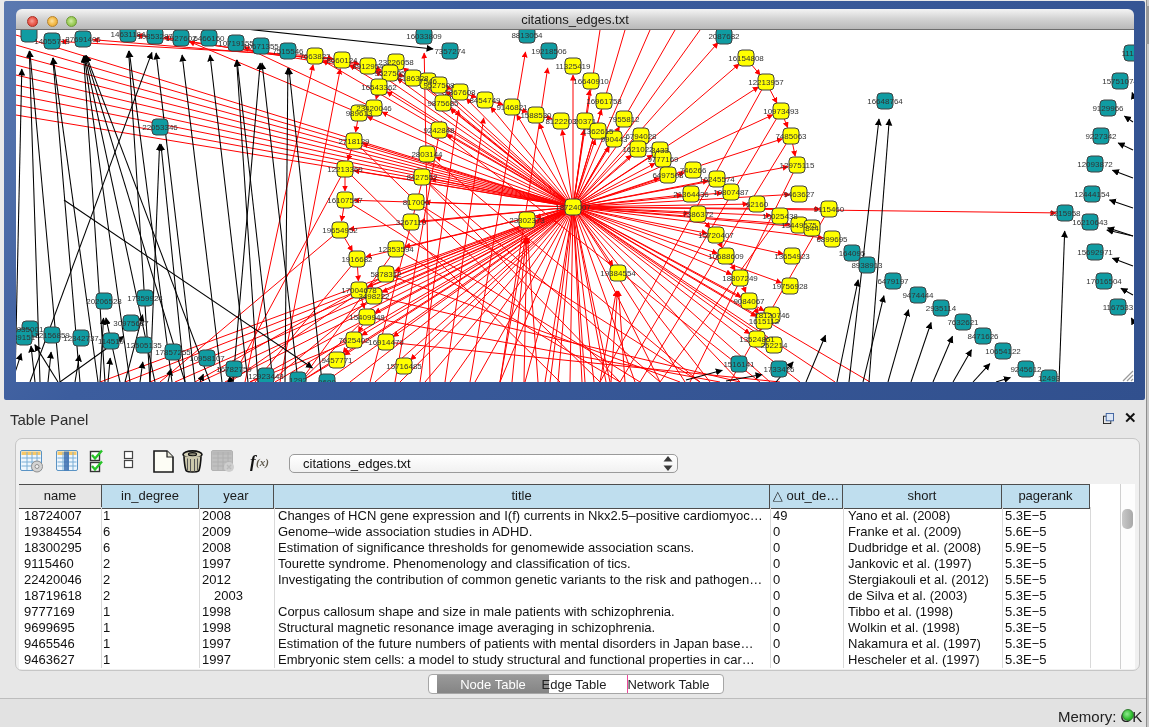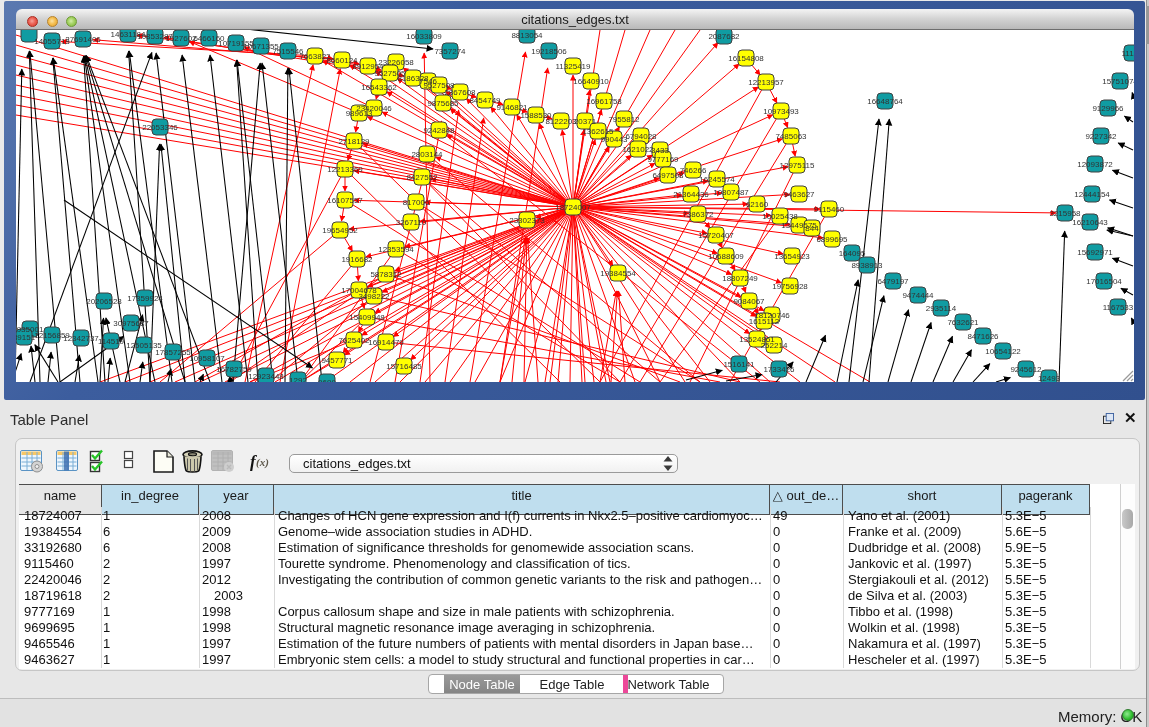--- a/index.html
+++ b/index.html
@@ -20,29 +20,29 @@
 #tptitle{left:10px;top:411px;font-size:15px;color:#2d2d2d}
 #dockic{left:1103px;top:413px;width:11px;height:11px}
 #closeic{left:1124px;top:409px;font-size:15px;font-weight:bold;color:#111}
 #panel{left:15px;top:438px;width:1125px;height:233px;background:#f0f0f0;border:1px solid #c6c6c6;border-radius:7px}
 
 
 #dropdown{left:289px;top:454px;width:389px;height:19px;background:linear-gradient(#ffffff,#f1f1f1);border:1px solid #9a9a9a;border-radius:5px;font-size:13px;color:#111;line-height:17px;padding-left:13px}
 
 
 #tablewrap{left:19px;top:484px;width:1116px;height:185px;background:#fff}
-.th{position:absolute;top:484px;height:31px;background:#bfdeee;border:1px solid #4d4d4d;border-left:none;font-size:13px;color:#1a1a1a;text-align:center;line-height:22px}
+.th{position:absolute;top:484px;height:25px;background:#bfdeee;border:1px solid #4d4d4d;border-left:none;font-size:13px;color:#1a1a1a;text-align:center;line-height:22px}
 .tr{position:absolute;left:0;width:1119px;height:16px;font-size:13px;color:#111}
 .tr span{position:absolute;top:1px;white-space:nowrap}
 #vscroll{left:1120px;top:484px;width:15px;height:185px;background:#fdfdfd;border-left:1px solid #d0d0d0}
 #vthumb{left:1122px;top:509px;width:11px;height:20px;background:linear-gradient(90deg,#c9c9c9,#a8a8a8);border-radius:5px}
 
 #tabs{left:428px;top:674px;width:296px;height:20px;background:#fff;border:1px solid #a6a6a6;border-radius:4px;overflow:hidden;font-size:13px;color:#222;text-align:center}
-#seg1{position:absolute;left:15px;top:0;width:76px;height:20px;background:linear-gradient(#9a9a9a,#828282);color:#fff;line-height:19px}
-#seg2{position:absolute;left:92px;top:0;width:107px;height:20px;border-right:5px solid #ec4899;line-height:19px}
+#seg1{position:absolute;left:8px;top:0;width:112px;height:20px;background:linear-gradient(#9a9a9a,#828282);color:#fff;line-height:19px}
+#seg2{position:absolute;left:92px;top:0;width:107px;height:20px;border-right:1px solid #ec4899;line-height:19px}
 #seg3{position:absolute;left:183px;top:0;width:113px;height:20px;line-height:19px}
 
 #status{left:0;top:698px;width:1146px;height:29px;background:#e2e2e2;border-top:1px solid #bdbdbd}
 #mem{left:1058px;top:708px;font-size:15px;color:#222}
 #memdot{left:1122px;top:709px;width:12px;height:12px;border-radius:50%;background:radial-gradient(circle at 4px 4px,#8fe88f,#2ebd2e 60%,#1d9a1d);border:1px solid #2f7d2f}
 </style></head>
 <body>
 
 <div class="abs" id="frame"></div>
 <div class="abs" id="titlebar"></div>
@@ -691,34 +691,34 @@
 <div class="th" style="left:274px;width:496px">title</div>
 <div class="th" style="left:770px;width:73px">△ out_de…</div>
 <div class="th" style="left:843px;width:159px">short</div>
 <div class="th" style="left:1002px;width:88px">pagerank</div>
 <div class="tr" style="top:507px">
     <span style="left:24px">18724007</span>
     <span style="left:103px">1</span>
     <span style="left:202px">2008</span>
     <span style="left:278px">Changes of HCN gene expression and I(f) currents in Nkx2.5–positive cardiomyoc…</span>
     <span style="left:773px">49</span>
-    <span style="left:848px">Yano et al. (2001)</span>
+    <span style="left:848px">Yano et al. (2008)</span>
     <span style="left:1005px">5.3E−5</span>
   </div>
 <div class="tr" style="top:523px">
     <span style="left:24px">19384554</span>
     <span style="left:103px">6</span>
     <span style="left:202px">2009</span>
     <span style="left:278px">Genome–wide association studies in ADHD.</span>
     <span style="left:773px">0</span>
     <span style="left:848px">Franke et al. (2009)</span>
     <span style="left:1005px">5.6E−5</span>
   </div>
 <div class="tr" style="top:539px">
-    <span style="left:24px">33192680</span>
+    <span style="left:24px">18300295</span>
     <span style="left:103px">6</span>
     <span style="left:202px">2008</span>
     <span style="left:278px">Estimation of significance thresholds for genomewide association scans.</span>
     <span style="left:773px">0</span>
     <span style="left:848px">Dudbridge et al. (2008)</span>
     <span style="left:1005px">5.9E−5</span>
   </div>
 <div class="tr" style="top:555px">
     <span style="left:24px">9115460</span>
     <span style="left:103px">2</span>

